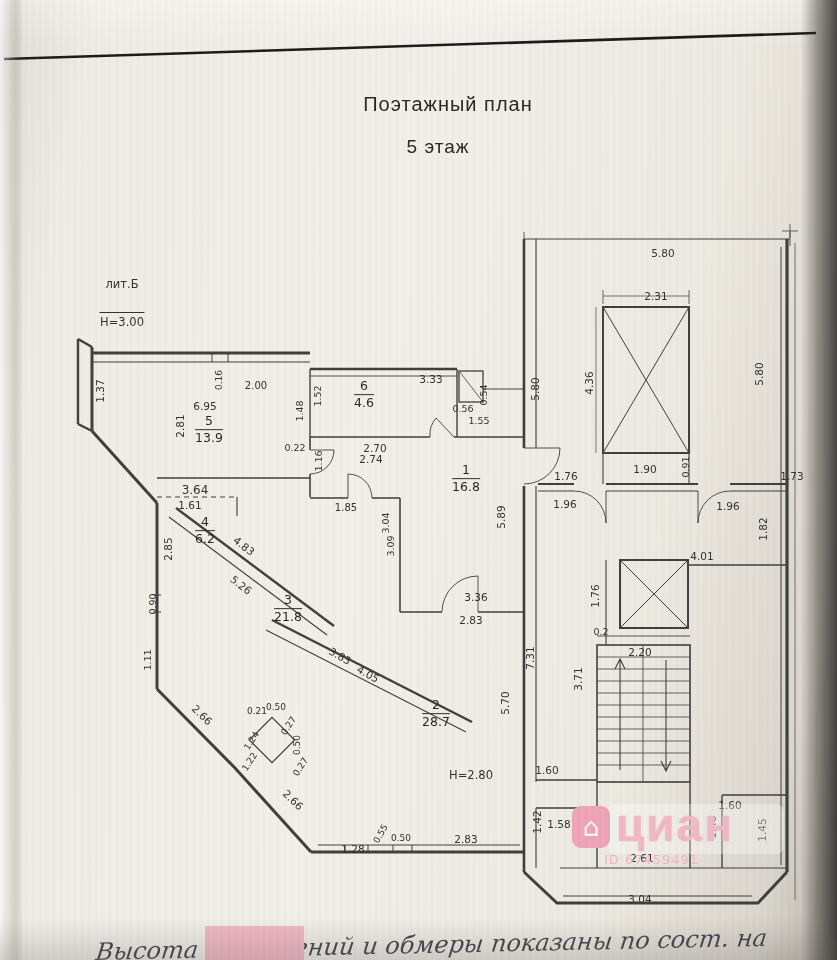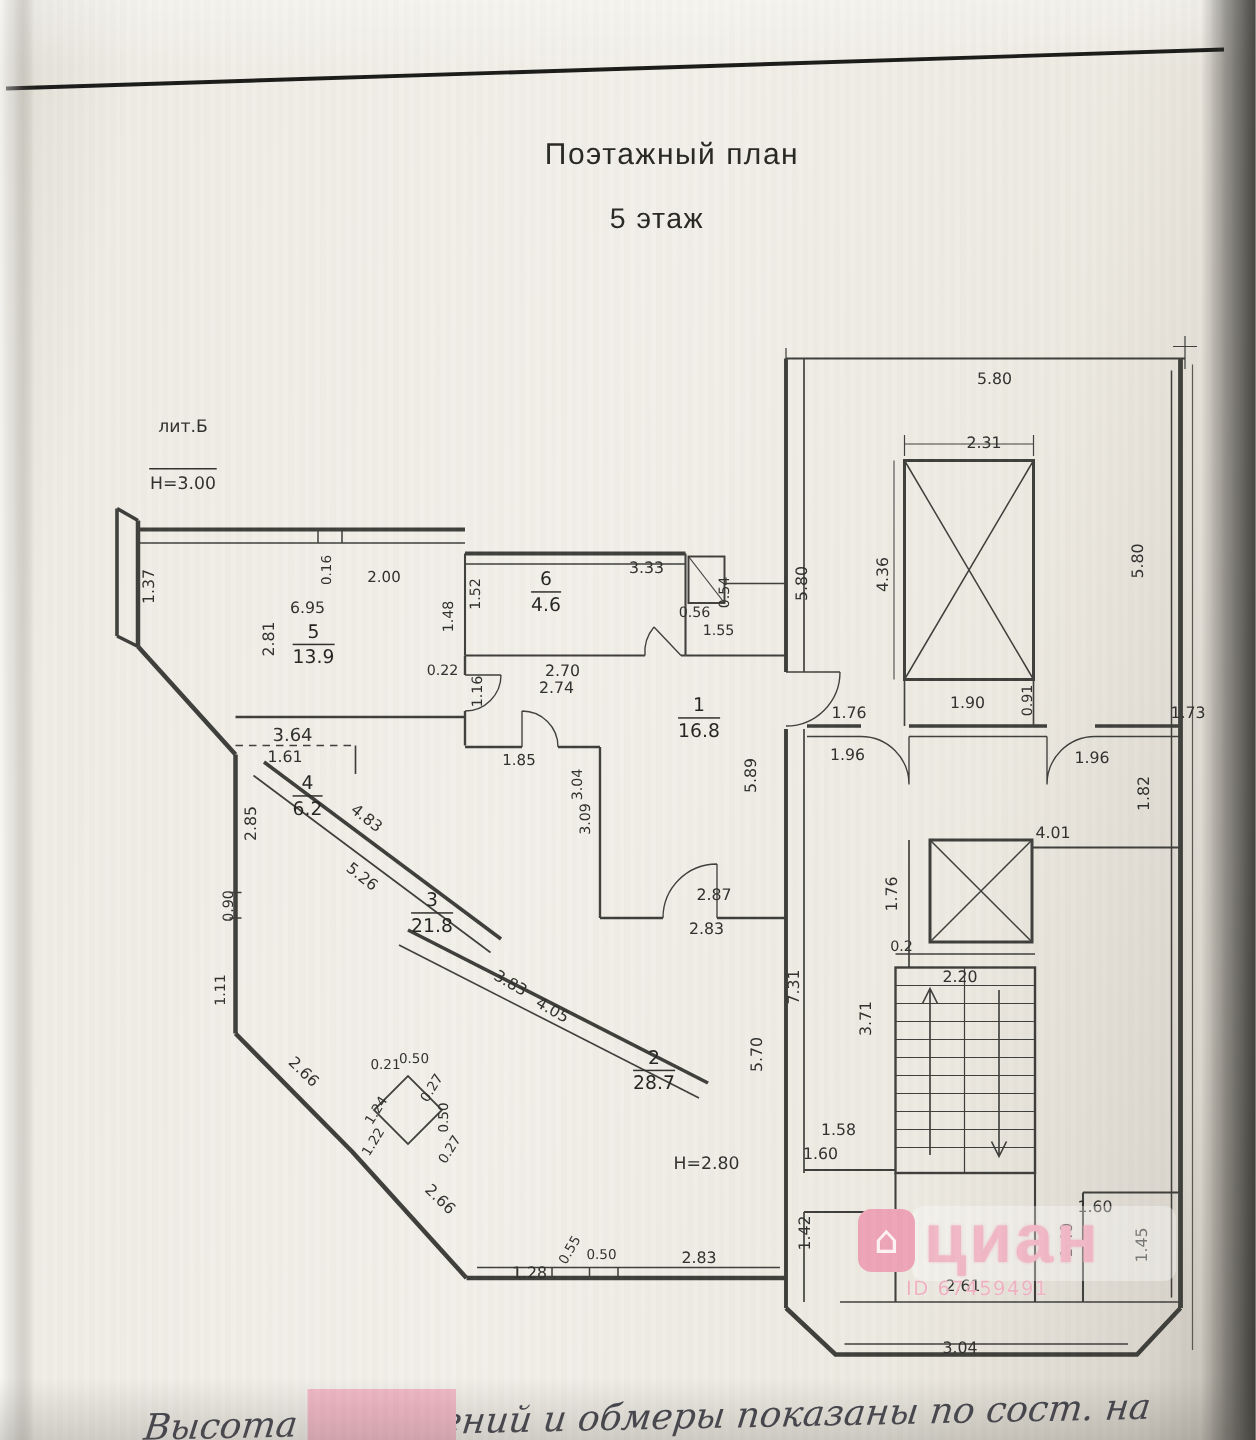--- a/index.html
+++ b/index.html
@@ -216,21 +216,21 @@
       <span class="dim" style="left: 565px; top: 504px; font-size: 10.5px; transform: translate(-50%, -50%) rotate(0deg);">1.96</span>
       <span class="dim" style="left: 728px; top: 506px; font-size: 10.5px; transform: translate(-50%, -50%) rotate(0deg);">1.96</span>
       <span class="dim" style="left: 763px; top: 529px; font-size: 10.5px; transform: translate(-50%, -50%) rotate(-90deg);">1.82</span>
       <span class="dim" style="left: 702px; top: 556px; font-size: 10.5px; transform: translate(-50%, -50%) rotate(0deg);">4.01</span>
       <span class="dim" style="left: 595px; top: 596px; font-size: 10.5px; transform: translate(-50%, -50%) rotate(-90deg);">1.76</span>
       <span class="dim" style="left: 601px; top: 632px; font-size: 9.5px; transform: translate(-50%, -50%) rotate(0deg);">0.2</span>
       <span class="dim" style="left: 640px; top: 652px; font-size: 10.5px; transform: translate(-50%, -50%) rotate(0deg);">2.20</span>
       <span class="dim" style="left: 578px; top: 679px; font-size: 10.5px; transform: translate(-50%, -50%) rotate(-90deg);">3.71</span>
       <span class="dim" style="left: 530px; top: 658px; font-size: 10.5px; transform: translate(-50%, -50%) rotate(-90deg);">7.31</span>
       <span class="dim" style="left: 547px; top: 770px; font-size: 10.5px; transform: translate(-50%, -50%) rotate(0deg);">1.60</span>
-      <span class="dim" style="left: 559px; top: 754px; font-size: 10.5px; transform: translate(-50%, -50%) rotate(0deg);">1.58</span>
+      <span class="dim" style="left: 559px; top: 824px; font-size: 10.5px; transform: translate(-50%, -50%) rotate(0deg);">1.58</span>
       <span class="dim" style="left: 537px; top: 822px; font-size: 10.5px; transform: translate(-50%, -50%) rotate(-90deg);">1.42</span>
       <span class="dim" style="left: 589px; top: 820px; font-size: 10.5px; transform: translate(-50%, -50%) rotate(-90deg);">4.89</span>
       <span class="dim" style="left: 642px; top: 858px; font-size: 10.5px; transform: translate(-50%, -50%) rotate(0deg);">2.61</span>
       <span class="dim" style="left: 712px; top: 827px; font-size: 10.5px; transform: translate(-50%, -50%) rotate(-90deg);">1.40</span>
       <span class="dim" style="left: 730px; top: 805px; font-size: 10.5px; transform: translate(-50%, -50%) rotate(0deg);">1.60</span>
       <span class="dim" style="left: 762px; top: 830px; font-size: 10.5px; transform: translate(-50%, -50%) rotate(-90deg);">1.45</span>
       <span class="dim" style="left: 640px; top: 899px; font-size: 10.5px; transform: translate(-50%, -50%) rotate(0deg);">3.04</span>
       <span class="dim" style="left: 100px; top: 391px; font-size: 10.5px; transform: translate(-50%, -50%) rotate(-90deg);">1.37</span>
       <span class="dim" style="left: 219px; top: 380px; font-size: 9px; transform: translate(-50%, -50%) rotate(-90deg);">0.16</span>
       <span class="dim" style="left: 256px; top: 386px; font-size: 10px; transform: translate(-50%, -50%) rotate(0deg);">2.00</span>
@@ -250,21 +250,21 @@
       <span class="dim" style="left: 190px; top: 505px; font-size: 10.5px; transform: translate(-50%, -50%) rotate(0deg);">1.61</span>
       <span class="dim" style="left: 346px; top: 508px; font-size: 10px; transform: translate(-50%, -50%) rotate(0deg);">1.85</span>
       <span class="dim" style="left: 386px; top: 523px; font-size: 9.5px; transform: translate(-50%, -50%) rotate(-90deg);">3.04</span>
       <span class="dim" style="left: 391px; top: 546px; font-size: 9.5px; transform: translate(-50%, -50%) rotate(-90deg);">3.09</span>
       <span class="dim" style="left: 501px; top: 517px; font-size: 10.5px; transform: translate(-50%, -50%) rotate(-90deg);">5.89</span>
       <span class="dim" style="left: 168px; top: 549px; font-size: 10.5px; transform: translate(-50%, -50%) rotate(-90deg);">2.85</span>
       <span class="dim" style="left: 244px; top: 546px; font-size: 10.5px; transform: translate(-50%, -50%) rotate(38deg);">4.83</span>
       <span class="dim" style="left: 241px; top: 585px; font-size: 10.5px; transform: translate(-50%, -50%) rotate(38deg);">5.26</span>
       <span class="dim" style="left: 153px; top: 604px; font-size: 9.5px; transform: translate(-50%, -50%) rotate(-90deg);">0.90</span>
       <span class="dim" style="left: 148px; top: 660px; font-size: 9.5px; transform: translate(-50%, -50%) rotate(-90deg);">1.11</span>
-      <span class="dim" style="left: 476px; top: 597px; font-size: 10.5px; transform: translate(-50%, -50%) rotate(0deg);">2.87</span>
+      <span class="dim" style="left: 476px; top: 597px; font-size: 10.5px; transform: translate(-50%, -50%) rotate(0deg);">3.36</span>
       <span class="dim" style="left: 471px; top: 620px; font-size: 10.5px; transform: translate(-50%, -50%) rotate(0deg);">2.83</span>
       <span class="dim" style="left: 340px; top: 656px; font-size: 10.5px; transform: translate(-50%, -50%) rotate(30deg);">3.83</span>
       <span class="dim" style="left: 368px; top: 674px; font-size: 10.5px; transform: translate(-50%, -50%) rotate(30deg);">4.05</span>
       <span class="dim" style="left: 202px; top: 715px; font-size: 10.5px; transform: translate(-50%, -50%) rotate(44deg);">2.66</span>
       <span class="dim" style="left: 257px; top: 711px; font-size: 9px; transform: translate(-50%, -50%) rotate(0deg);">0.21</span>
       <span class="dim" style="left: 276px; top: 707px; font-size: 9px; transform: translate(-50%, -50%) rotate(0deg);">0.50</span>
       <span class="dim" style="left: 252px; top: 741px; font-size: 9px; transform: translate(-50%, -50%) rotate(-58deg);">1.24</span>
       <span class="dim" style="left: 250px; top: 762px; font-size: 9px; transform: translate(-50%, -50%) rotate(-58deg);">1.22</span>
       <span class="dim" style="left: 297px; top: 745px; font-size: 9px; transform: translate(-50%, -50%) rotate(-90deg);">0.50</span>
       <span class="dim" style="left: 289px; top: 726px; font-size: 9px; transform: translate(-50%, -50%) rotate(-58deg);">0.27</span>

